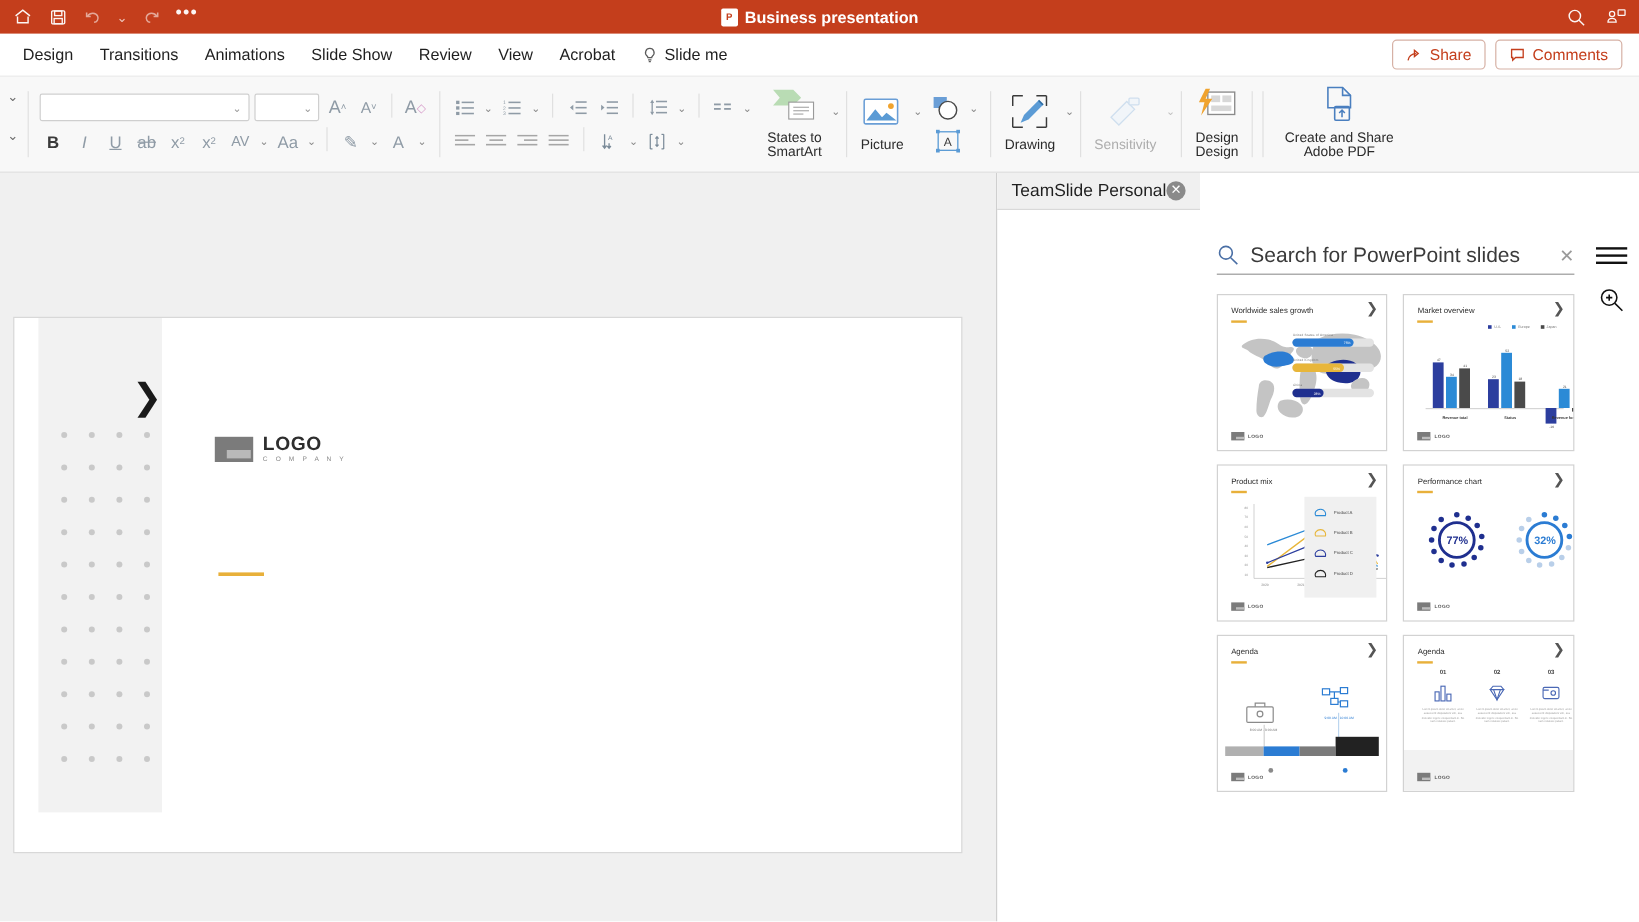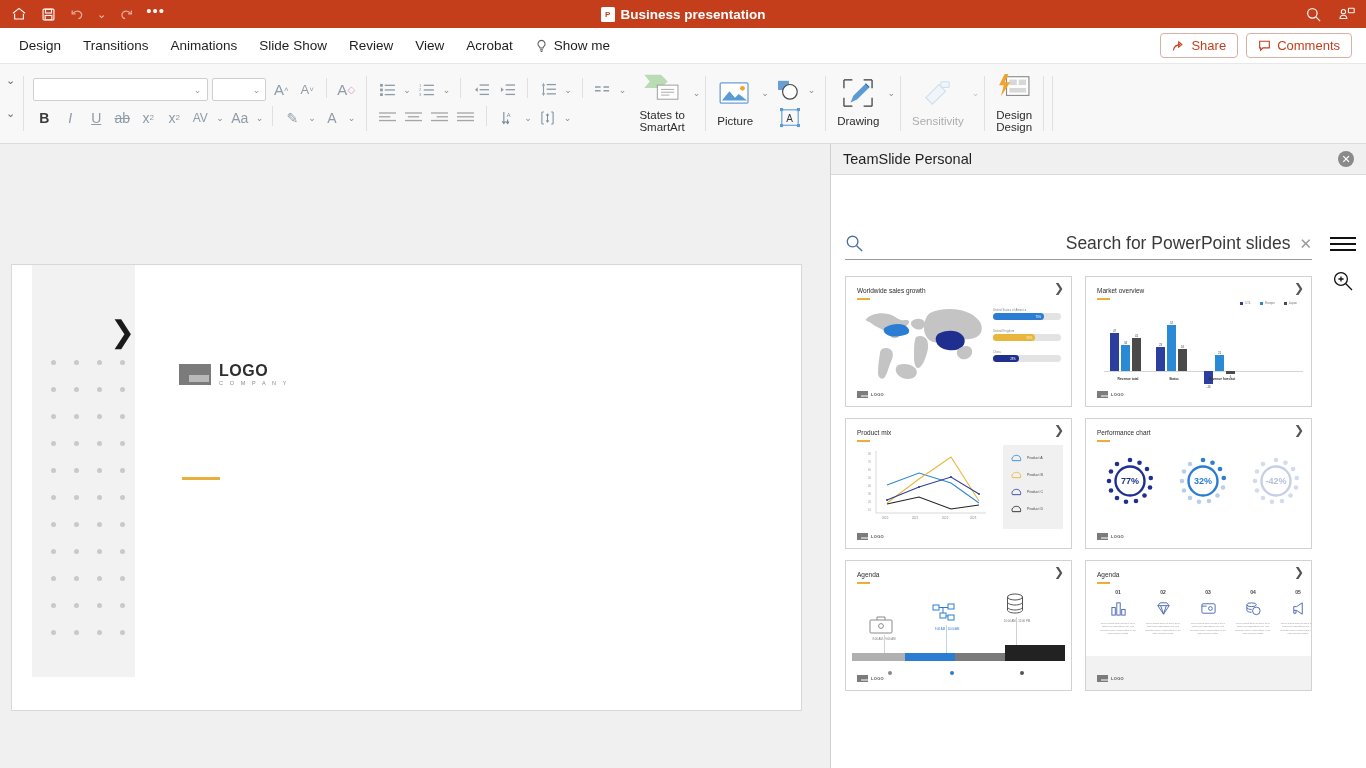--- a/index.html
+++ b/index.html
@@ -126,42 +126,42 @@
                   color: #2e2e2e; }
   .logo-txt .l2 { font-size: 5.5px; letter-spacing: 2.6px; color: #8a8a8a;
                   margin-top: 2px; }
   .slide-title { position: absolute; left: 167px; top: 150px;
                  font-size: 45px; color: #2b2b2b; font-weight: normal; }
   .title-rule { position: absolute; left: 170px; top: 212px; width: 38px;
                 height: 3px; background: #e8b03a; }
 
   
   .panel { width: 536px; background: #fff; border-left: 1px solid #cfcfcf;
-           display: flex; flex-direction: column; }
+           display: flex; flex-direction: row; }
   .panel-head {
     height: 31px; background: #f0f0f0; border-bottom: 1px solid #d9d9d9;
     display: flex; align-items: center; padding: 0 12px;
   }
   .panel-title { font-size: 14.5px; color: #1f1f1f; }
   .panel-close { margin-left: auto; width: 16px; height: 16px; border-radius: 50%;
                  background: #8a8a8a; color: #fff; font-size: 11px;
                  display: flex; align-items: center; justify-content: center;
                  line-height: 1; }
   .panel-body { flex: 1; display: flex; overflow: hidden; }
   .panel-main { flex: 1; display: flex; flex-direction: column;
                 padding: 0 8px 0 14px; overflow: hidden; }
   .panel-side { width: 46px; display: flex; flex-direction: column;
                 align-items: center; padding-top: 62px; gap: 18px; }
   .hamburger { width: 26px; display: flex; flex-direction: column; gap: 4px; }
   .hamburger i { height: 2px; background: #111; display: block; }
 
   .searchrow { display: flex; align-items: center; gap: 9px;
                border-bottom: 1px solid #9a9a9a; margin-top: 58px;
                padding-bottom: 5px; }
-  .search-ph { flex: 1; font-size: 17.5px; color: #3a3a3a; text-align: right; }
+  .search-ph { flex: 1; font-size: 17.5px; color: #3a3a3a; }
   .results { text-align: center; font-size: 14.5px; color: #2b2b2b;
              margin-top: 13px; }
 
   .grid { display: grid; grid-template-columns: 1fr 1fr; gap: 11px 13px;
           margin-top: 16px; }
   .card { border: 1px solid #d2d2d2; background: #fff; height: 131px;
           position: relative; overflow: hidden; }
   .card-chev { position: absolute; right: 7px; top: 5px; font-size: 12px;
                color: #555; line-height: 1; }
   .card-title { position: absolute; left: 11px; top: 10px; font-size: 6.5px;
@@ -291,21 +291,21 @@
   <div class="menu-item">Animations</div>
   <div class="menu-item">Slide Show</div>
   <div class="menu-item">Review</div>
   <div class="menu-item">View</div>
   <div class="menu-item">Acrobat</div>
   <div class="menu-item tellme">
     <svg width="13" height="14" viewBox="0 0 14 16" fill="none" stroke="#5a5a5a" stroke-width="1.2">
       <path d="M7 1.6a4 4 0 0 1 2.6 7.1c-.5.5-.8 1-.8 1.6H5.2c0-.6-.3-1.1-.8-1.6A4 4 0 0 1 7 1.6z"></path>
       <path d="M5.4 12.4h3.2M6 14.2h2"></path>
     </svg>
-    <span>Show me</span>
+    <span>Slide me</span>
   </div>
 
   <div class="mb-right">
     <div class="pill">
       <svg width="13" height="13" viewBox="0 0 14 14" fill="none" stroke="#c43e1c" stroke-width="1.2">
         <path d="M1.5 12.2c.6-4 3.8-6 7.4-6.1"></path>
           <path d="M7.2 3.2 10.6 6 7.2 8.8z"></path>
       </svg>
       <span>Share</span>
     </div>
@@ -567,20 +567,34 @@
     </div>
     <div class="lbl">
       <span>Design</span><br>
       <span>Design</span>
     </div>
   </div>
   <div class="rsep"></div>
 
   <div class="rsep"></div>
 
+  <div class="bigbtn" style="min-width:118px">
+    <div class="bigico">
+      <svg width="32" height="32" viewBox="0 0 34 34" fill="none" stroke="#4a7fbf" stroke-width="1.4">
+        <path d="M7 2h13l7 7v11H7z"></path>
+          <path d="M20 2v7h7"></path>
+        <rect x="13" y="19" width="13" height="12" rx="1"></rect>
+        <path d="M19.5 28.4v-6M17 24.6l2.5-2.6 2.5 2.6"></path>
+      </svg>
+    </div>
+    <div class="lbl">
+      <span>Create and Share</span><br>
+      <span>Adobe PDF</span>
+    </div>
+  </div>
 </div>
 
 <div class="workspace">
 
   <div class="slide-area">
     <div class="slide">
       <div class="slide-left"></div>
       <div class="slide-arrow">❯</div>
       <div class="dotgrid">
         <i></i>

